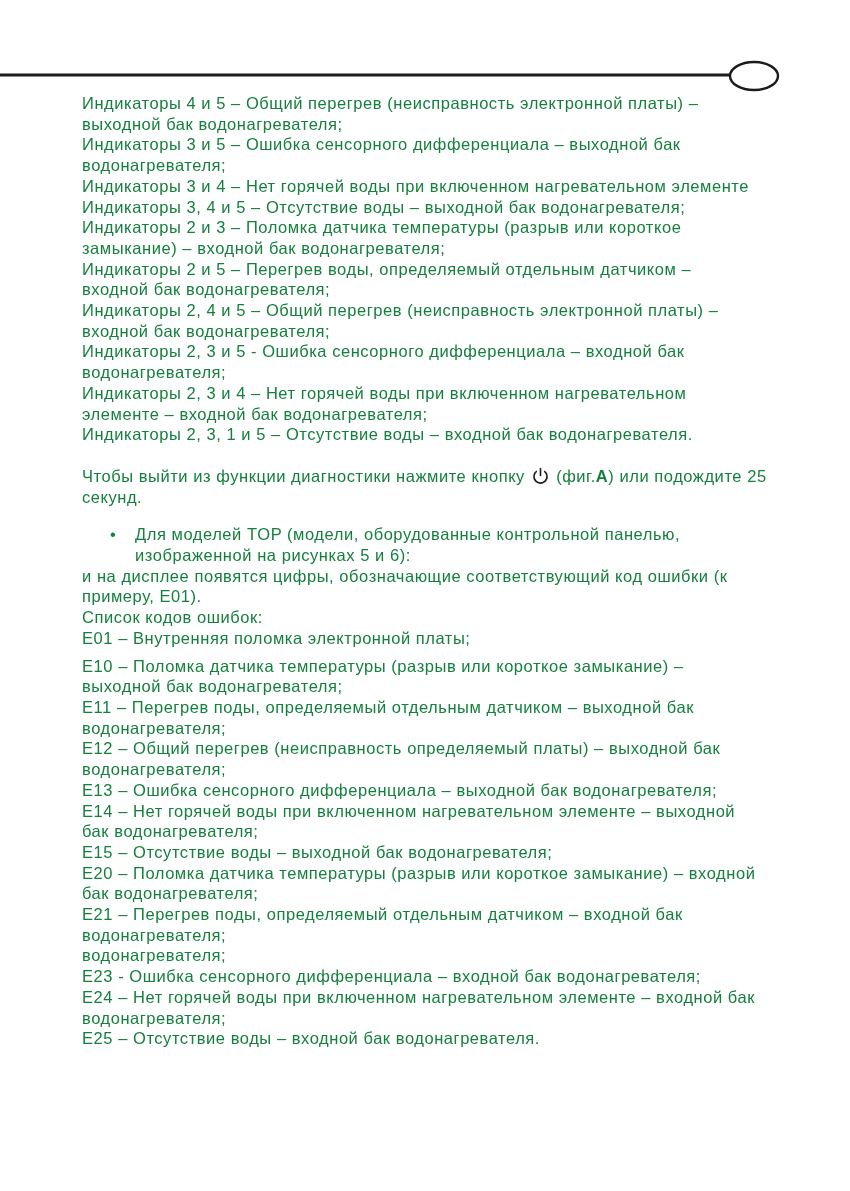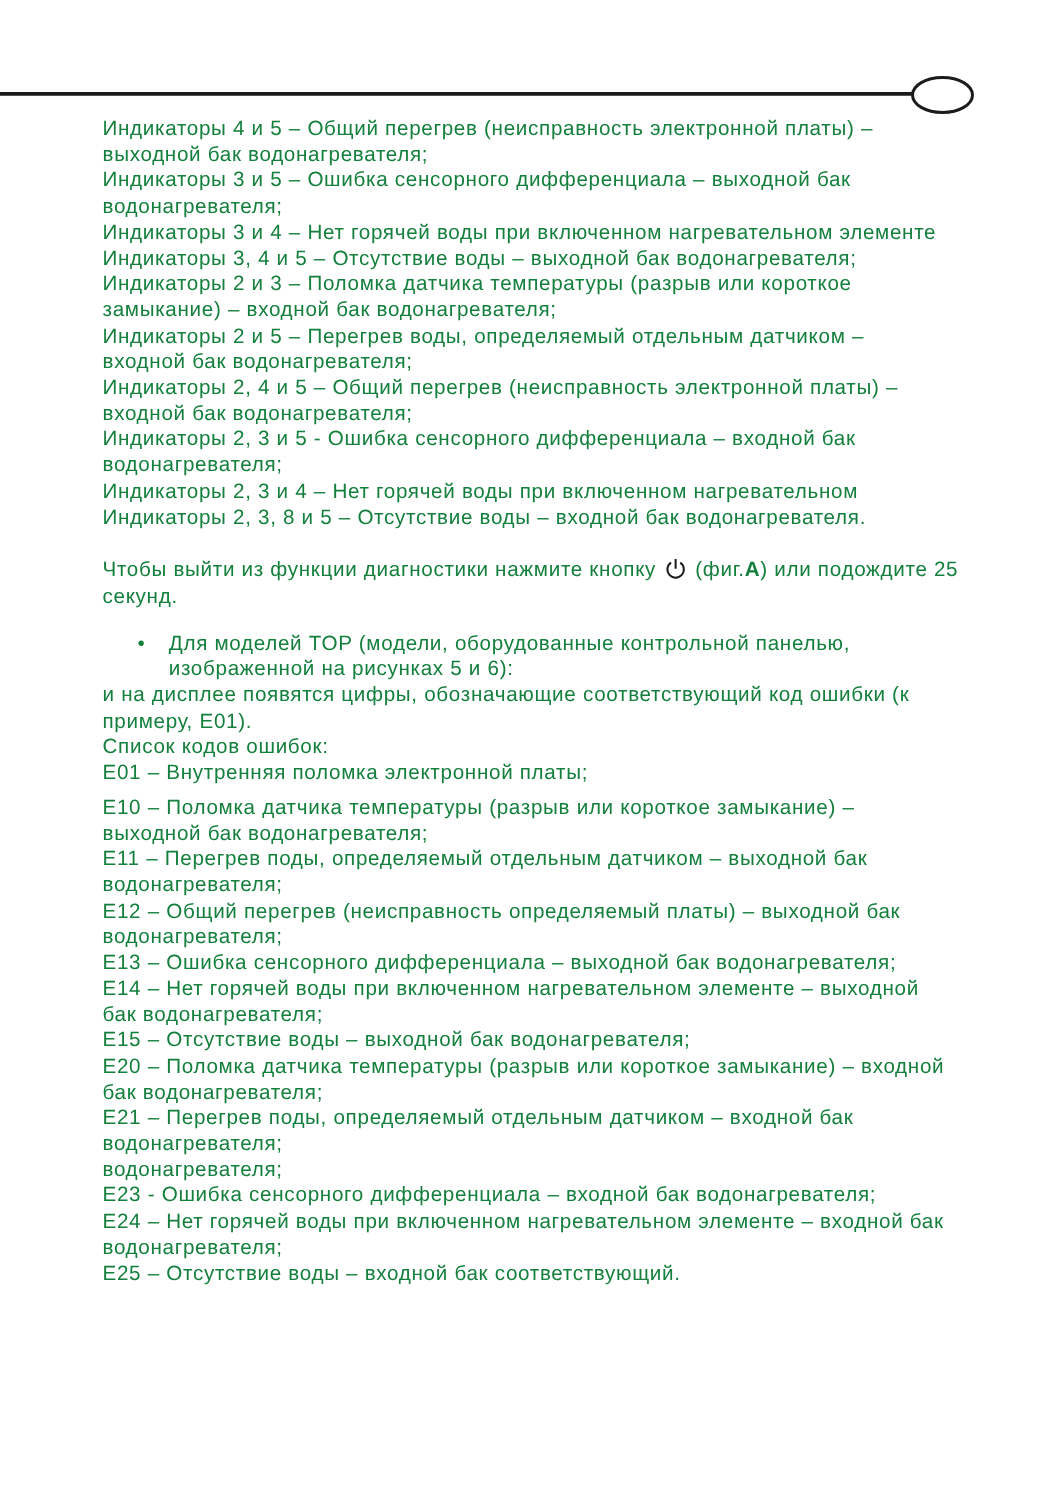--- a/index.html
+++ b/index.html
@@ -82,23 +82,24 @@
       <div class="entry lines">
           <div>Индикаторы 2, 4 и 5 – Общий перегрев (неисправность электронной платы) –</div>
           <div>входной бак водонагревателя;</div>
         </div>
       <div class="entry lines">
           <div>Индикаторы 2, 3 и 5 - Ошибка сенсорного дифференциала – входной бак</div>
           <div>водонагревателя;</div>
         </div>
       <div class="entry lines">
           <div>Индикаторы 2, 3 и 4 – Нет горячей воды при включенном нагревательном</div>
+          <div>элементе – входной бак водонагревателя;</div>
         </div>
       <div class="entry lines">
-          <div>Индикаторы 2, 3, 8 и 5 – Отсутствие воды – входной бак водонагревателя.</div>
+          <div>Индикаторы 2, 3, 1 и 5 – Отсутствие воды – входной бак водонагревателя.</div>
         </div>
     </section>
 
     <p class="exit-note">
       <span>Чтобы выйти из функции диагностики нажмите кнопку </span><span class="power-icon"><svg width="19" height="20" viewBox="0 0 20 21">
         <path d="M6.1 5.4 A 6.9 6.9 0 1 0 13.9 5.4" fill="none" stroke="#1b1b1b" stroke-width="1.7"></path>
         <line x1="10" y1="2.2" x2="10" y2="10.5" stroke="#1b1b1b" stroke-width="1.7"></line>
       </svg></span><span> (фиг.</span><span class="bold">А</span><span>) или подождите 25</span><br>
       <span>секунд.</span>
     </p>
@@ -156,18 +157,18 @@
           <div>водонагревателя;</div>
         </div>
       <div class="entry lines">
           <div>Е23 - Ошибка сенсорного дифференциала – входной бак водонагревателя;</div>
         </div>
       <div class="entry lines">
           <div>Е24 – Нет горячей воды при включенном нагревательном элементе – входной бак</div>
           <div>водонагревателя;</div>
         </div>
       <div class="entry lines">
-          <div>Е25 – Отсутствие воды – входной бак соответствующий.</div>
+          <div>Е25 – Отсутствие воды – входной бак водонагревателя.</div>
         </div>
     </section>
 
   </main>
 </div>
 
 </body></html>

